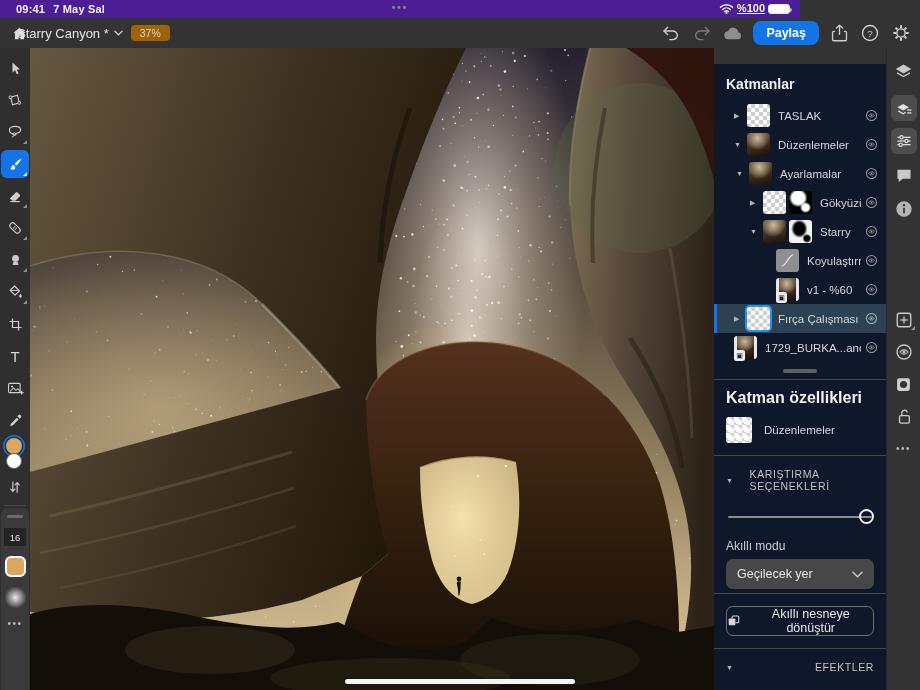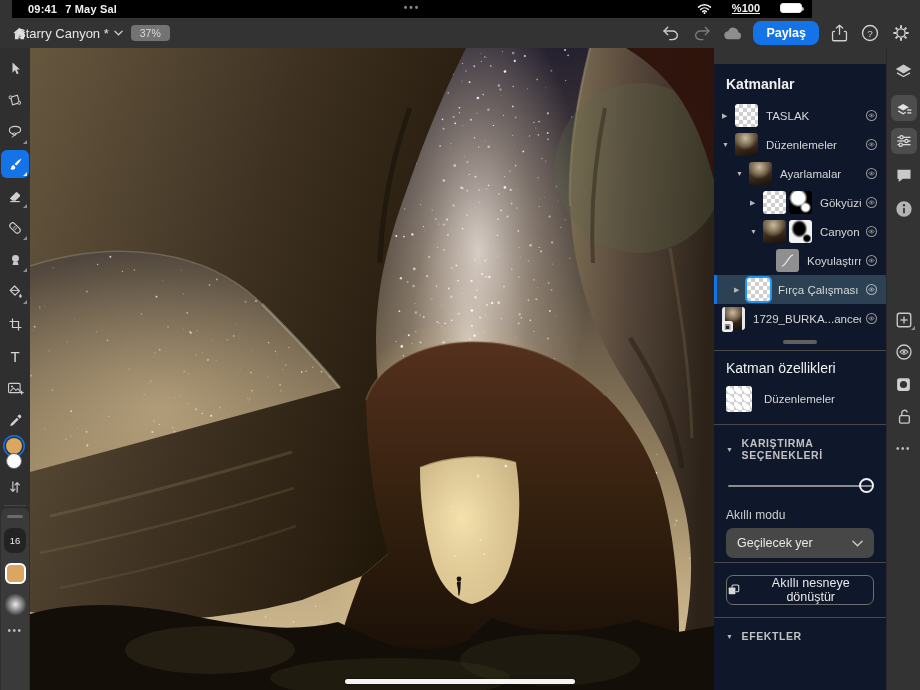--- a/index.html
+++ b/index.html
@@ -1,85 +1,85 @@
 <!DOCTYPE html>
 <html><head>
 <meta charset="utf-8">
 <style>
   * { margin:0; padding:0; box-sizing:border-box; }
   html,body { width:920px; height:690px; overflow:hidden; background:#333; font-family:"Liberation Sans", sans-serif; }
 
   
-  #status-bar { position:absolute; left:12px; top:0; width:800px; height:18px; background:#000000; color:#f2f2f2; font-size:11px; font-weight:bold; }
+  #status-bar { position:absolute; left:0; top:0; width:800px; height:18px; background:#4c1d95; color:#f2f2f2; font-size:11px; font-weight:bold; }
   #status-left { position:absolute; left:16px; top:3px; letter-spacing:.2px; }
   #status-left span { margin-right:8px; }
   #mt-dots { position:absolute; left:0; right:0; top:2px; text-align:center; color:#8a8a8a; font-size:10px; letter-spacing:2px; }
-  #status-right { position:absolute; right:10px; top:2px; display:flex; align-items:center; gap:20px;text-decoration:underline; }
+  #status-right { position:absolute; right:10px; top:2px; display:flex; align-items:flex-end; gap:3px;text-decoration:underline; }
   .batt { width:22px; height:10px; border:1px solid #e8e8e8; border-radius:3px; position:relative; background:#fff; }
   .batt::after { content:""; position:absolute; right:-3px; top:2.5px; width:2px; height:4px; background:#bbb; border-radius:0 2px 2px 0; }
 
   
   #app-toolbar { position:absolute; left:0; top:18px; width:920px; height:30px; background:#333333; }
   #home-btn { position:absolute; left:9px; top:5px; width:20px; height:20px; display:flex; align-items:center; justify-content:center; }
   #title-group { position:absolute; left:17px; right:0; top:0; height:30px; display:flex; align-items:center; justify-content:flex-start; gap:8px; pointer-events:none; }
   #doc-title { color:#e6e6e6; font-size:13px; display:flex; align-items:center; gap:5px; pointer-events:auto; }
-  #zoom-badge { background:#737373; color:#d8d8d8; font-size:10.5px; padding:2px 9px; border-radius:4px; pointer-events:auto; }
+  #zoom-badge { background:#a16207; color:#d8d8d8; font-size:10.5px; padding:2px 9px; border-radius:4px; pointer-events:auto; }
   #tb-right { position:absolute; right:8px; top:0; height:30px; display:flex; align-items:center; gap:9px; }
   .tb-ic { width:22px; height:22px; display:flex; align-items:center; justify-content:center; }
   #share-btn { background:#1473e6; color:#fff; border:none; font-size:12.5px; font-weight:bold; padding:5px 13px; border-radius:8px; font-family:"Liberation Sans",sans-serif; }
 
   
   #left-toolbar { position:absolute; left:0; top:48px; width:30px; height:642px; background:#2f2f2f; display:flex; flex-direction:column; align-items:center; }
   .tool { width:30px; height:32px; display:flex; align-items:center; justify-content:center; position:relative; flex:0 0 auto; }
   .tool.active { }
   .tool.active::before { content:""; position:absolute; left:1px; top:2px; width:28px; height:28px; background:#1473e6; border-radius:6px; }
   .tool svg, .tool span { position:relative; }
   .tool.sub::after { content:""; position:absolute; right:3px; bottom:4px; width:0; height:0; border-left:4px solid transparent; border-bottom:4px solid #8f8f8f; }
   .tool.active.sub::after { border-bottom-color:#dce9fb; }
   #color-wells { width:30px; height:36px; position:relative; margin-top:2px; flex:0 0 auto;}
   #fg-well { position:absolute; left:6px; top:0; width:16px; height:16px; border-radius:50%; background:#d9a761; box-shadow:0 0 0 1.5px #2f2f2f, 0 0 0 3px #1473e6; }
   #bg-well { position:absolute; left:6px; top:15px; width:16px; height:16px; border-radius:50%; background:#ffffff; border:1px solid #666; }
   .ltb-divider { width:22px; height:1px; background:#474747; margin:5px 0 0; flex:0 0 auto;}
   #tool-opts { margin-top:2px; width:28px; background:#3a3a3a; border-radius:7px 7px 0 0; display:flex; flex-direction:column; align-items:center; padding-top:7px; flex:1 0 auto; }
   #opts-handle { width:16px; height:3px; border-radius:2px; background:#6a6a6a; margin-bottom:10px; }
-  #size-box { width:22px; height:25px; background:#232323; border-radius:8px; color:#e8e8e8; font-size:9.5px; display:flex; align-items:center; justify-content:center; margin-bottom:10px; }
+  #size-box { width:22px; height:18px; background:#232323; border-radius:1px; color:#e8e8e8; font-size:9.5px; display:flex; align-items:center; justify-content:center; margin-bottom:10px; }
   #swatch { width:21px; height:21px; background:#d9a761; border:2px solid #fff; border-radius:6px; margin-bottom:10px; }
   #soft-brush { width:21px; height:21px; border-radius:5px; background:radial-gradient(circle, #e8e8e8 0%, #9a9a9a 35%, #3a3a3a 75%); margin-bottom:10px; }
   .dots { color:#bdbdbd; font-size:10px; letter-spacing:1.5px; }
 
   
   #canvas { position:absolute; left:30px; top:48px; width:684px; height:642px; background:#14100c; }
   #home-indicator { position:absolute; left:315px; bottom:6px; width:230px; height:5px; border-radius:3px; background:#f4f4f4; box-shadow:0 0 3px rgba(0,0,0,.5); }
 
   
   #right-panel { position:absolute; left:714px; top:64px; width:172px; height:642px; background:#0f172a; overflow:hidden; }
   #layers-title { color:#f0f0f0; font-size:14px; font-weight:bold; padding:12px 12px 9px; }
-  .lrow { height:29px; display:flex; align-items:center; padding-left:8px; padding-right:8px; position:relative; }
+  .lrow { height:29px; display:flex; align-items:center; padding-left:20px; padding-right:8px; position:relative; }
   .lrow.selected { background:#2c4254; }
   .lrow.selected::before { content:""; position:absolute; left:0; top:0; bottom:0; width:3px; background:#1473e6; }
   .disc { width:13px; font-size:7px; color:#b5b5b5; flex:0 0 auto; }
   .thumb { width:23px; height:23px; border-radius:3px; flex:0 0 auto; position:relative; }
   .thumb + .thumb { margin-left:3px; }
   .lname { color:#d6d6d6; font-size:11.5px; margin-left:8px; white-space:nowrap; overflow:hidden; flex:1 1 auto; }
   .eye { margin-left:4px; flex:0 0 auto; display:flex; }
   .t-checker, .t-checker-sel, .t-props { background:#fff; background-image:linear-gradient(45deg,#cfcfcf 25%,transparent 25%,transparent 75%,#cfcfcf 75%),linear-gradient(45deg,#cfcfcf 25%,transparent 25%,transparent 75%,#cfcfcf 75%); background-size:8px 8px; background-position:0 0,4px 4px; }
   .t-checker-sel { box-shadow:0 0 0 2px #2096f3; }
   .t-photo { background:radial-gradient(circle at 45% 22%, #cabba0 0%, #8d7c62 28%, transparent 55%), linear-gradient(165deg, #6b5a45 0%, #3c2c1d 55%, #17100a 100%); }
   .t-mask-d { background:radial-gradient(circle at 40% 30%, #fff 0 30%, transparent 44%), radial-gradient(circle at 72% 72%, #fff 0 14%, transparent 24%), #000; }
   .t-mask-l { background:radial-gradient(ellipse at 45% 38%, #000 0 30%, transparent 46%), radial-gradient(circle at 78% 80%, #000 0 10%, transparent 18%), #f2f2f2; }
   .t-curves { background:#8f8f8f; display:flex; align-items:center; justify-content:center; }
   .t-smart { background:radial-gradient(circle at 45% 25%, #cabba0 0%, #8d7c62 26%, transparent 52%), linear-gradient(165deg, #6b5a45 0%, #3c2c1d 55%, #17100a 100%); border-left:3px solid #e8e8e8; border-right:3px solid #e8e8e8; }
   .badge { position:absolute; left:-3px; bottom:-2px; width:11px; height:11px; background:#f0f0f0; border-radius:2.5px; display:flex; align-items:center; justify-content:center; font-size:7px; color:#222; }
   #drag-handle { width:34px; height:4px; background:#5f5f5f; border-radius:2px; margin:7px auto 6px; }
   .pdivider { height:1px; background:#484848; margin:0 0; }
-  #props-title { color:#f0f0f0; font-size:14px; font-weight:normal; padding:9px 12px 8px; }
+  #props-title { color:#f0f0f0; font-size:16px; font-weight:bold; padding:9px 12px 8px; }
   #props-row { display:flex; align-items:center; padding:2px 12px 12px; }
   #props-row .thumb { width:26px; height:26px; }
   .t-props { background-image:radial-gradient(circle at 50% 55%, #fff 0 42%, transparent 52%),linear-gradient(45deg,#cfcfcf 25%,transparent 25%,transparent 75%,#cfcfcf 75%),linear-gradient(45deg,#cfcfcf 25%,transparent 25%,transparent 75%,#cfcfcf 75%); }
-  .sect-head { display:flex; align-items:center; gap:8px; color:#c2c2c2; font-size:10.5px; letter-spacing:.6px; padding:12px 12px 4px; font-weight:bold; }
+  .sect-head { display:flex; align-items:center; gap:16px; color:#c2c2c2; font-size:10.5px; letter-spacing:.6px; padding:12px 12px 4px; font-weight:normal;justify-content:space-between; }
   .sect-head .chev { font-size:7px; color:#b5b5b5; }
   #opacity-row { display:flex; align-items:center; justify-content:space-between; padding:10px 12px 2px; }
   #opacity-label, #blend-label { color:#cfcfcf; font-size:12px; }
   #opacity-value { border:1.5px solid #7a7a7a; border-radius:8px; padding:3px 9px; color:#ececec; font-size:11.5px; }
   #slider { position:relative; margin:13px 14px 4px; height:16px; }
   #slider .track { position:absolute; left:0; right:0; top:7px; height:2px; background:#8c8c8c; border-radius:1px; }
   #slider .knob { position:absolute; right:-2px; top:0; width:15px; height:15px; border:2.5px solid #f0f0f0; border-radius:50%; background:transparent; }
   #blend-label { display:block; padding:10px 12px 6px; }
   #blend-select { margin:0 12px 4px; height:30px; background:#474747; border-radius:7px; display:flex; align-items:center; justify-content:space-between; padding:0 11px; color:#e8e8e8; font-size:12.5px; }
   .panel-btn { margin:12px 12px; height:30px; border:1.5px solid #6e6e6e; border-radius:7px; background:transparent; display:flex; align-items:center; justify-content:center; gap:8px; color:#e8e8e8; font-size:12.5px; width:calc(100% - 24px); font-family:"Liberation Sans",sans-serif; }
@@ -1227,21 +1227,21 @@
           <path d="M3.9 7c1.7-2.2 4.5-2.2 6.2 0-1.7 2.2-4.5 2.2-6.2 0z" fill="none" stroke="#989898" stroke-width=".9"></path>
           <circle cx="7" cy="7" r="1" fill="#989898"></circle>
         </svg>
       </span>
   </div>
 
   <div class="lrow" style="padding-left:36px">
     <span class="disc">▼</span>
     <span class="thumb t-photo"></span>
     <span class="thumb t-mask-l"></span>
-    <span class="lname">Canyon</span>
+    <span class="lname">Starry</span>
     <span class="eye">
         <svg width="13" height="13" viewBox="0 0 14 14">
           <circle cx="7" cy="7" r="5.4" fill="none" stroke="#989898" stroke-width="1.1"></circle>
           <path d="M3.9 7c1.7-2.2 4.5-2.2 6.2 0-1.7 2.2-4.5 2.2-6.2 0z" fill="none" stroke="#989898" stroke-width=".9"></path>
           <circle cx="7" cy="7" r="1" fill="#989898"></circle>
         </svg>
       </span>
   </div>
 
   <div class="lrow" style="padding-left:62px">
@@ -1253,20 +1253,33 @@
     <span class="lname">Koyulaştırma</span>
     <span class="eye">
         <svg width="13" height="13" viewBox="0 0 14 14">
           <circle cx="7" cy="7" r="5.4" fill="none" stroke="#989898" stroke-width="1.1"></circle>
           <path d="M3.9 7c1.7-2.2 4.5-2.2 6.2 0-1.7 2.2-4.5 2.2-6.2 0z" fill="none" stroke="#989898" stroke-width=".9"></path>
           <circle cx="7" cy="7" r="1" fill="#989898"></circle>
         </svg>
       </span>
   </div>
 
+  <div class="lrow" style="padding-left:62px">
+    <span class="thumb t-smart">
+        <span class="badge">▣</span>
+      </span>
+    <span class="lname">v1 - %60</span>
+    <span class="eye">
+        <svg width="13" height="13" viewBox="0 0 14 14">
+          <circle cx="7" cy="7" r="5.4" fill="none" stroke="#989898" stroke-width="1.1"></circle>
+          <path d="M3.9 7c1.7-2.2 4.5-2.2 6.2 0-1.7 2.2-4.5 2.2-6.2 0z" fill="none" stroke="#989898" stroke-width=".9"></path>
+          <circle cx="7" cy="7" r="1" fill="#989898"></circle>
+        </svg>
+      </span>
+  </div>
 
   <div class="lrow selected" style="padding-left:20px">
     <span class="disc">▶</span>
     <span class="thumb t-checker-sel"></span>
     <span class="lname">Fırça Çalışması</span>
     <span class="eye">
         <svg width="13" height="13" viewBox="0 0 14 14">
           <circle cx="7" cy="7" r="5.4" fill="none" stroke="#a8b4bc" stroke-width="1.1"></circle>
           <path d="M3.9 7c1.7-2.2 4.5-2.2 6.2 0-1.7 2.2-4.5 2.2-6.2 0z" fill="none" stroke="#a8b4bc" stroke-width=".9"></path>
           <circle cx="7" cy="7" r="1" fill="#a8b4bc"></circle>

